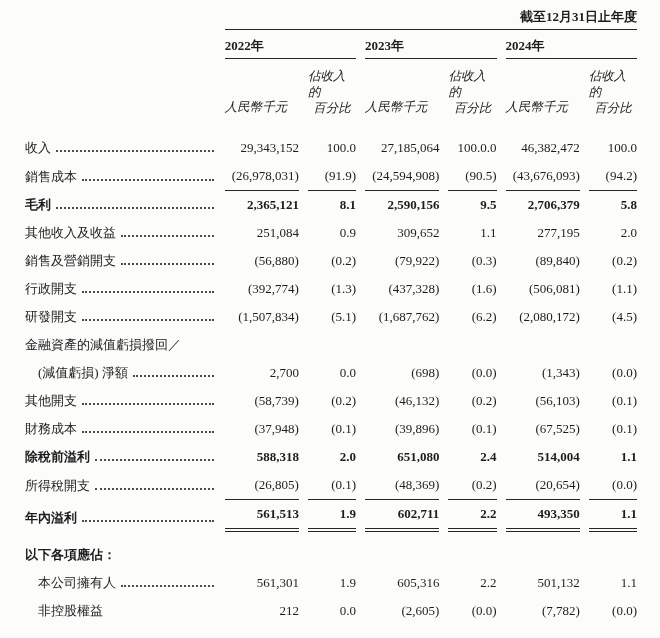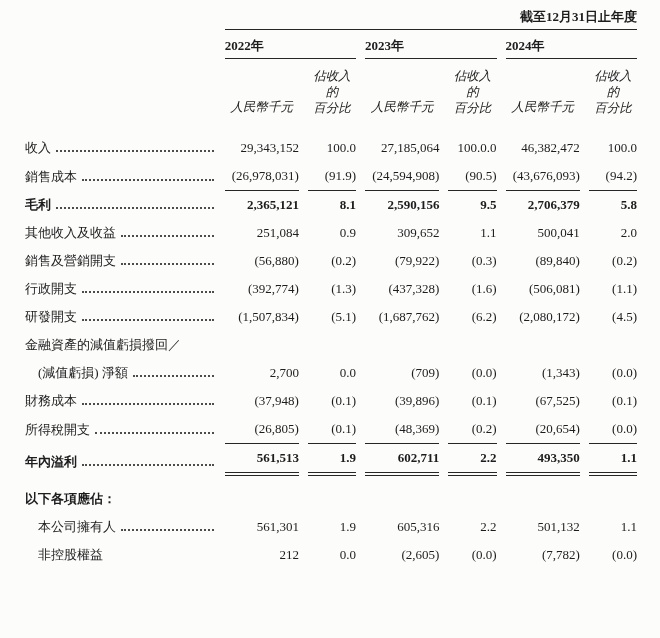--- a/index.html
+++ b/index.html
@@ -26,21 +26,21 @@
     border-bottom:1.5px solid #262626;
     padding:2px 0 4px;
   }
   tr.yearrow th{
     font-weight:bold;text-align:left;
     border-bottom:1.5px solid #262626;
     padding:7px 0 4px;
   }
   tr.subhead th{
     font-weight:normal;font-style:italic;
-    text-align:center;font-size:12.5px;
+    text-align:left;font-size:12.5px;
     padding:9px 0 9px;vertical-align:bottom;
   }
   .pcthead{display:inline-flex;flex-direction:column;align-items:center;line-height:16px;}
   td.label{text-align:center;padding:5px 0 6px;}
   td.num{text-align:right;white-space:nowrap;padding:5px 0 6px;}
   tr.rule-single td.num{border-bottom:1.5px solid #262626;}
   tr.rule-double td.num{border-bottom:4px double #262626;text-align:right;}
   tr.bold{font-weight:bold;}
   tr.gap > td{padding-top:14px;}
   .lab{display:flex;}
@@ -151,21 +151,21 @@
           <td class="label">
             <div class="lab">
               <span class="txt">其他收入及收益</span>
               <span class="leader"></span>
             </div>
           </td>
           <td class="num">251,084</td>
           <td class="num">0.9</td>
           <td class="num">309,652</td>
           <td class="num">1.1</td>
-          <td class="num">500,041</td>
+          <td class="num">277,195</td>
           <td class="num">2.0</td>
         </tr>
         <tr>
           <td class="label">
             <div class="lab">
               <span class="txt">銷售及營銷開支</span>
               <span class="leader"></span>
             </div>
           </td>
           <td class="num">(56,880)</td>
@@ -213,38 +213,66 @@
         </tr>
         <tr>
           <td class="label">
             <div class="lab ind">
               <span class="txt">(減值虧損) 淨額</span>
               <span class="leader"></span>
             </div>
           </td>
           <td class="num">2,700</td>
           <td class="num">0.0</td>
-          <td class="num">(709)</td>
+          <td class="num">(698)</td>
           <td class="num">(0.0)</td>
           <td class="num">(1,343)</td>
           <td class="num">(0.0)</td>
         </tr>
         <tr>
           <td class="label">
             <div class="lab">
+              <span class="txt">其他開支</span>
+              <span class="leader"></span>
+            </div>
+          </td>
+          <td class="num">(58,739)</td>
+          <td class="num">(0.2)</td>
+          <td class="num">(46,132)</td>
+          <td class="num">(0.2)</td>
+          <td class="num">(56,103)</td>
+          <td class="num">(0.1)</td>
+        </tr>
+        <tr>
+          <td class="label">
+            <div class="lab">
               <span class="txt">財務成本</span>
               <span class="leader"></span>
             </div>
           </td>
           <td class="num">(37,948)</td>
           <td class="num">(0.1)</td>
           <td class="num">(39,896)</td>
           <td class="num">(0.1)</td>
           <td class="num">(67,525)</td>
           <td class="num">(0.1)</td>
+        </tr>
+        <tr class="bold">
+          <td class="label">
+            <div class="lab">
+              <span class="txt">除稅前溢利</span>
+              <span class="leader"></span>
+            </div>
+          </td>
+          <td class="num">588,318</td>
+          <td class="num">2.0</td>
+          <td class="num">651,080</td>
+          <td class="num">2.4</td>
+          <td class="num">514,004</td>
+          <td class="num">1.1</td>
         </tr>
         <tr class="rule-single">
           <td class="label">
             <div class="lab">
               <span class="txt">所得稅開支</span>
               <span class="leader"></span>
             </div>
           </td>
           <td class="num">(26,805)</td>
           <td class="num">(0.1)</td>

